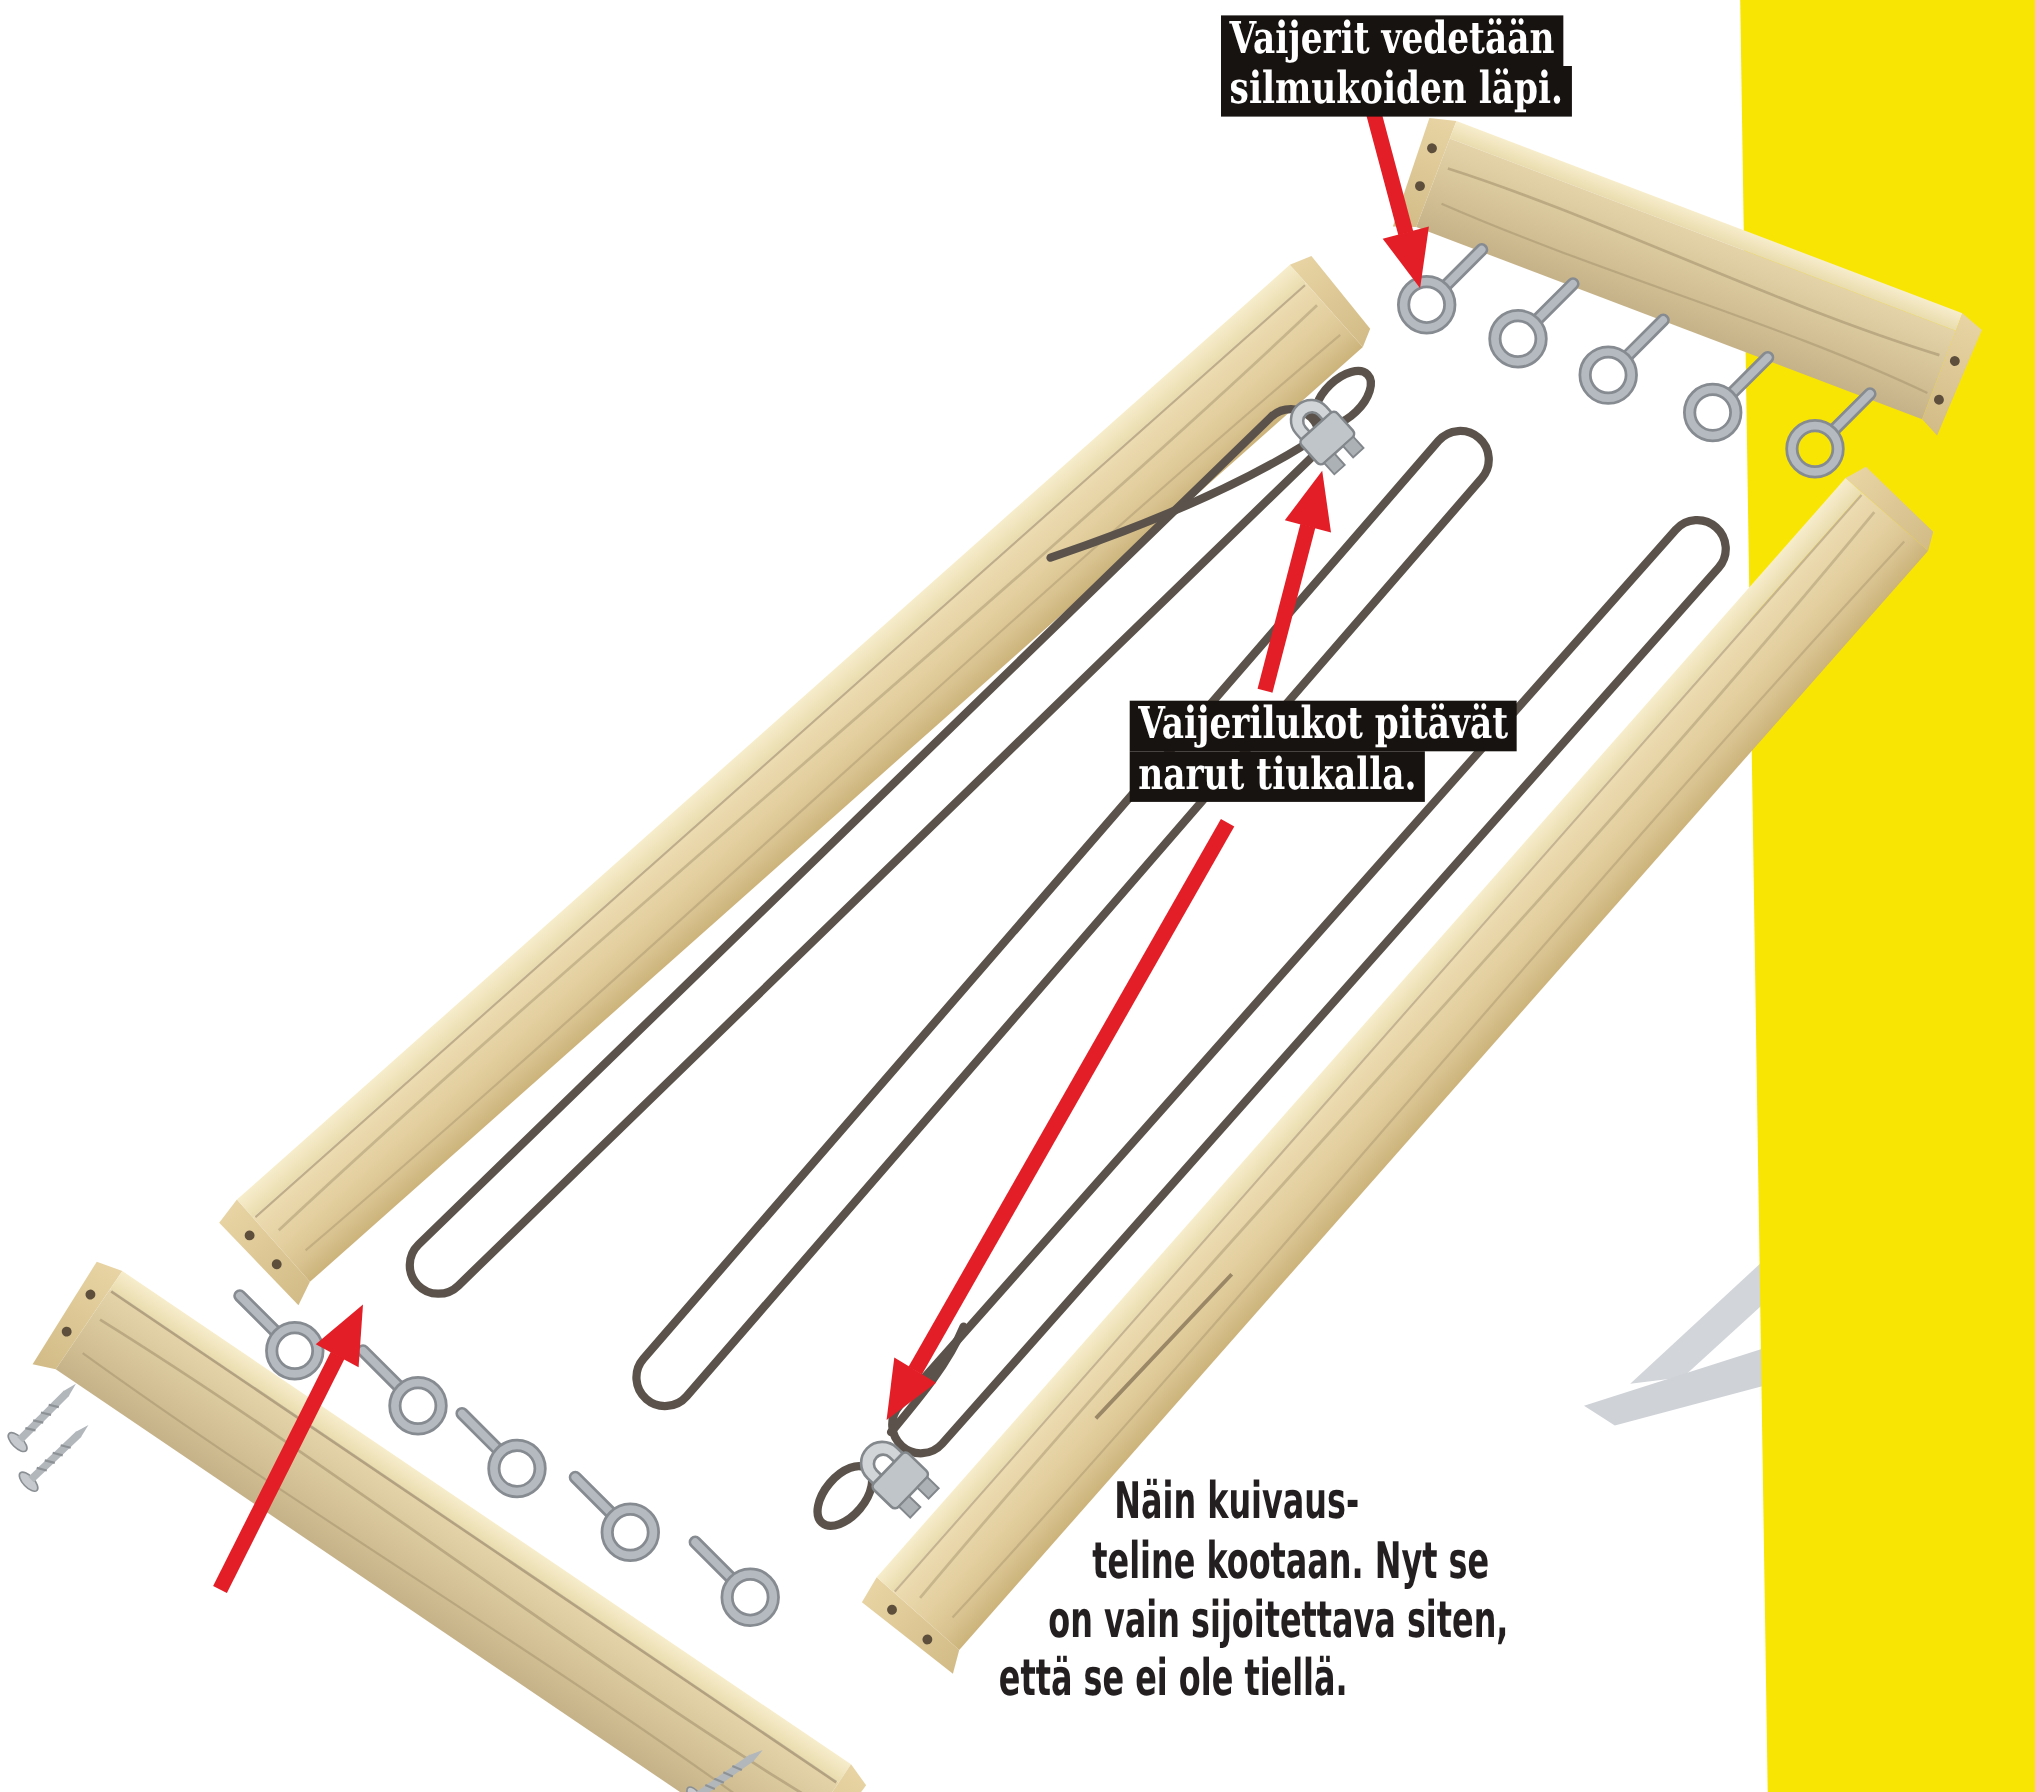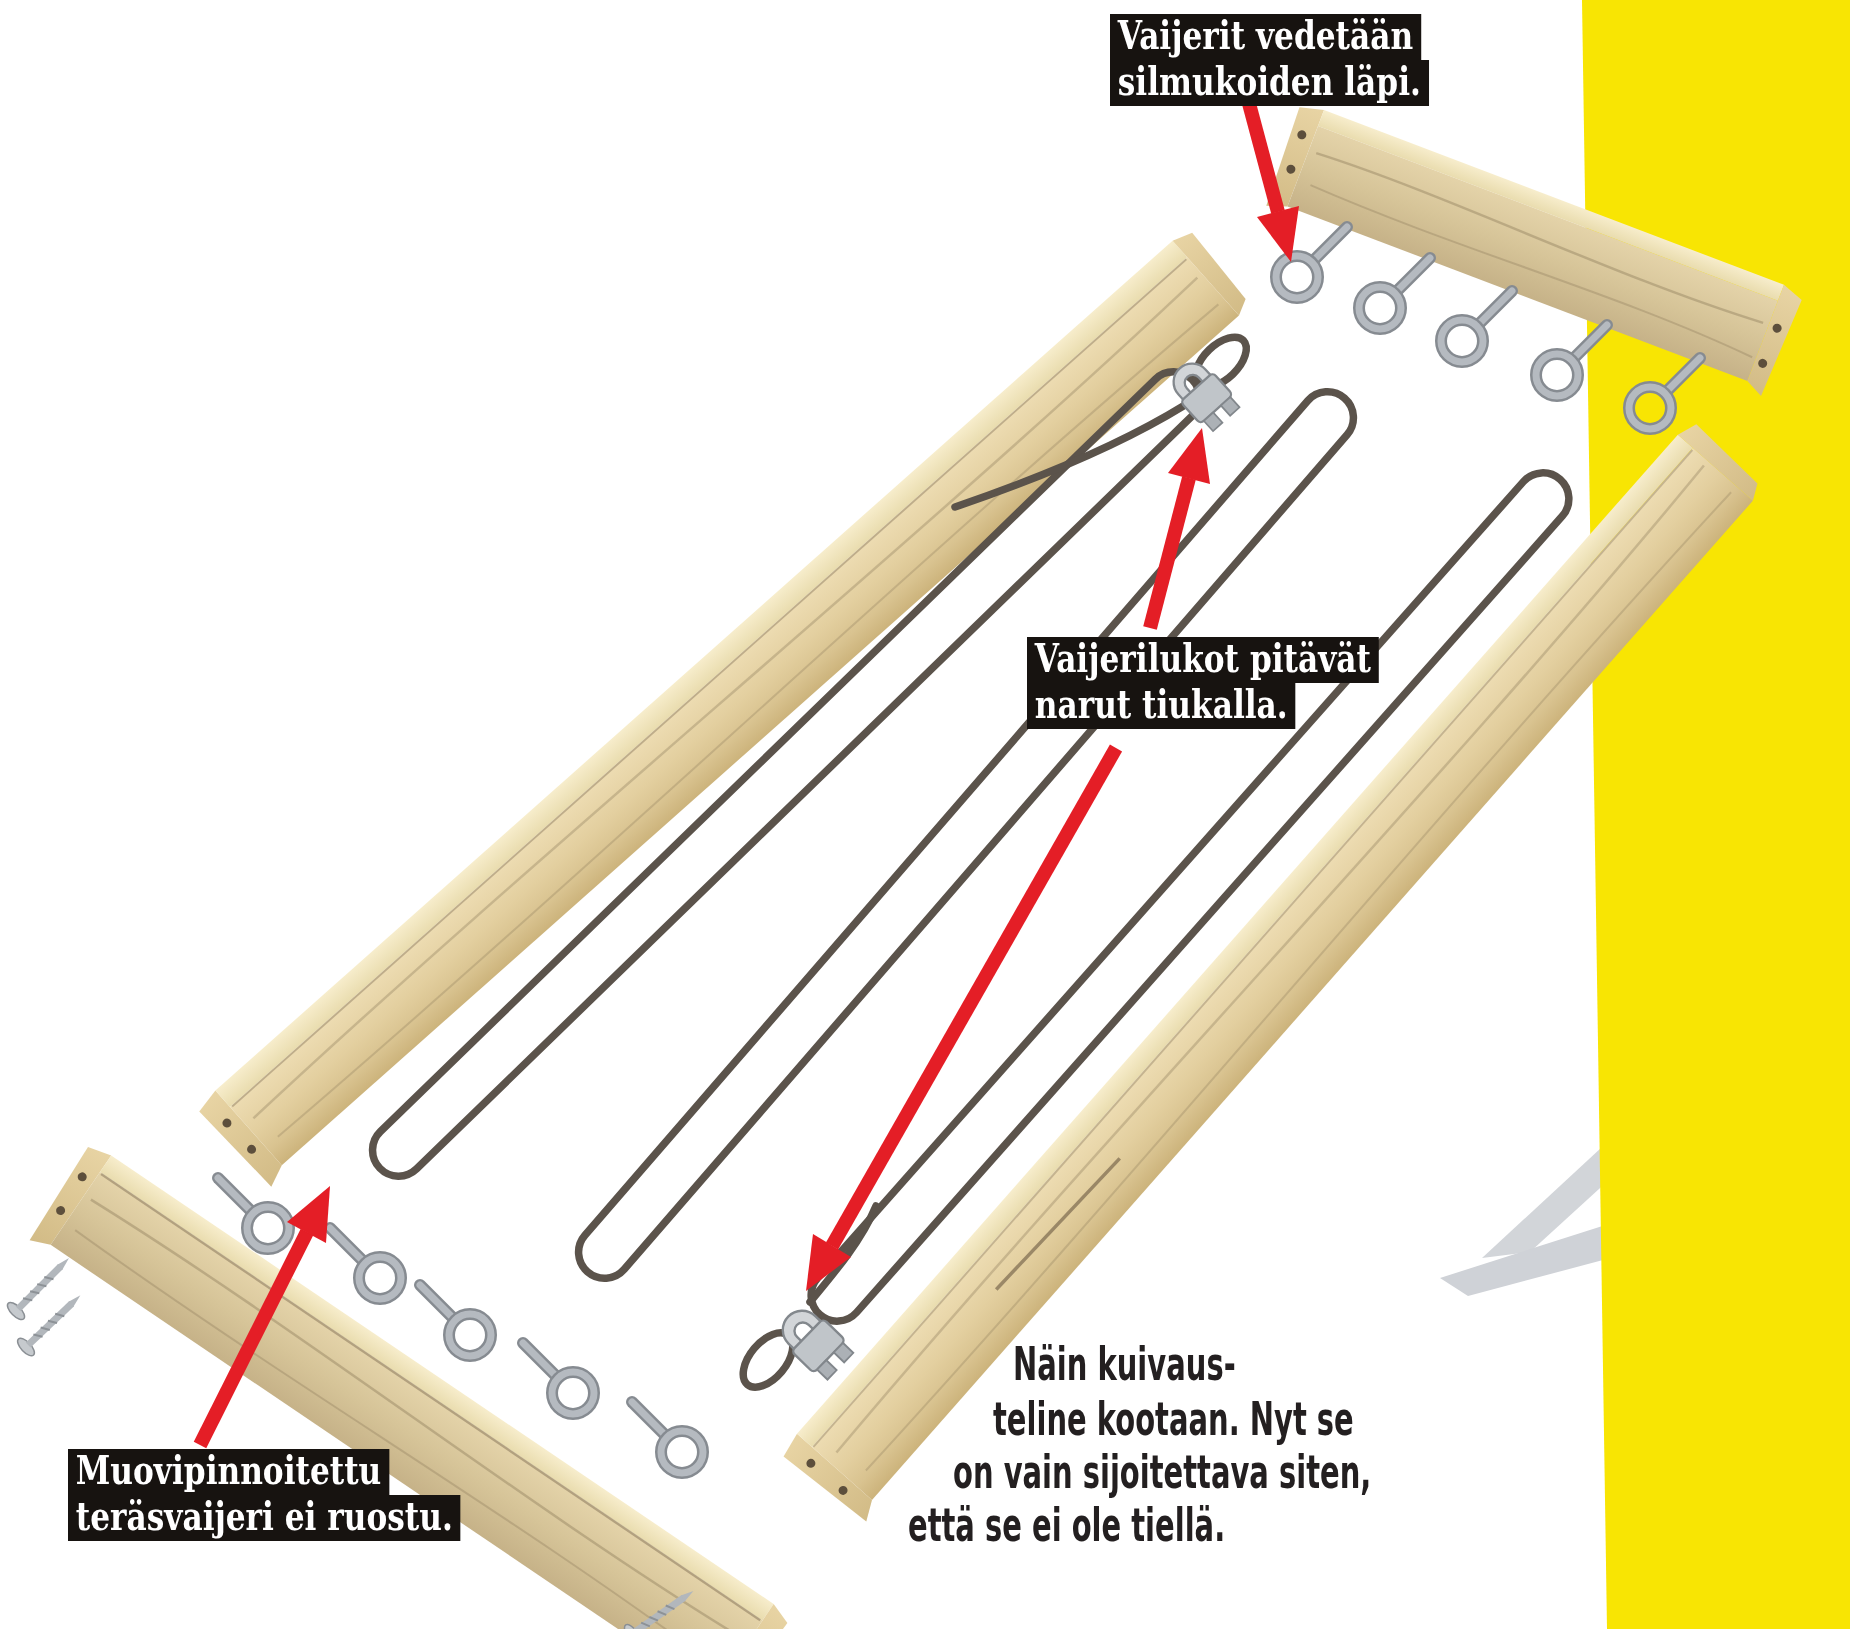--- a/index.html
+++ b/index.html
@@ -197,24 +197,20 @@
   <div class="callout" style="left:1110px;top:14px">
     <div class="line">Vaijerit vedetään</div>
     <div class="line">silmukoiden läpi.</div>
   </div>
 
   <div class="callout" style="left:1027px;top:637px">
     <div class="line">Vaijerilukot pitävät</div>
     <div class="line">narut tiukalla.</div>
   </div>
 
-  <div class="callout" style="left:68px;top:1449px">
-    <div class="line">Muovipinnoitettu</div>
-    <div class="line">teräsvaijeri ei ruostu.</div>
-  </div>
 
   <div>
     <div class="caption-line" style="left:1013px;top:1341px">Näin kuivaus-</div>
     <div class="caption-line" style="left:993px;top:1396px">teline kootaan. Nyt se</div>
     <div class="caption-line" style="left:953px;top:1449px">on vain sijoitettava siten,</div>
     <div class="caption-line" style="left:908px;top:1502px">että se ei ole tiellä.</div>
   </div>
 
 </div>
 

